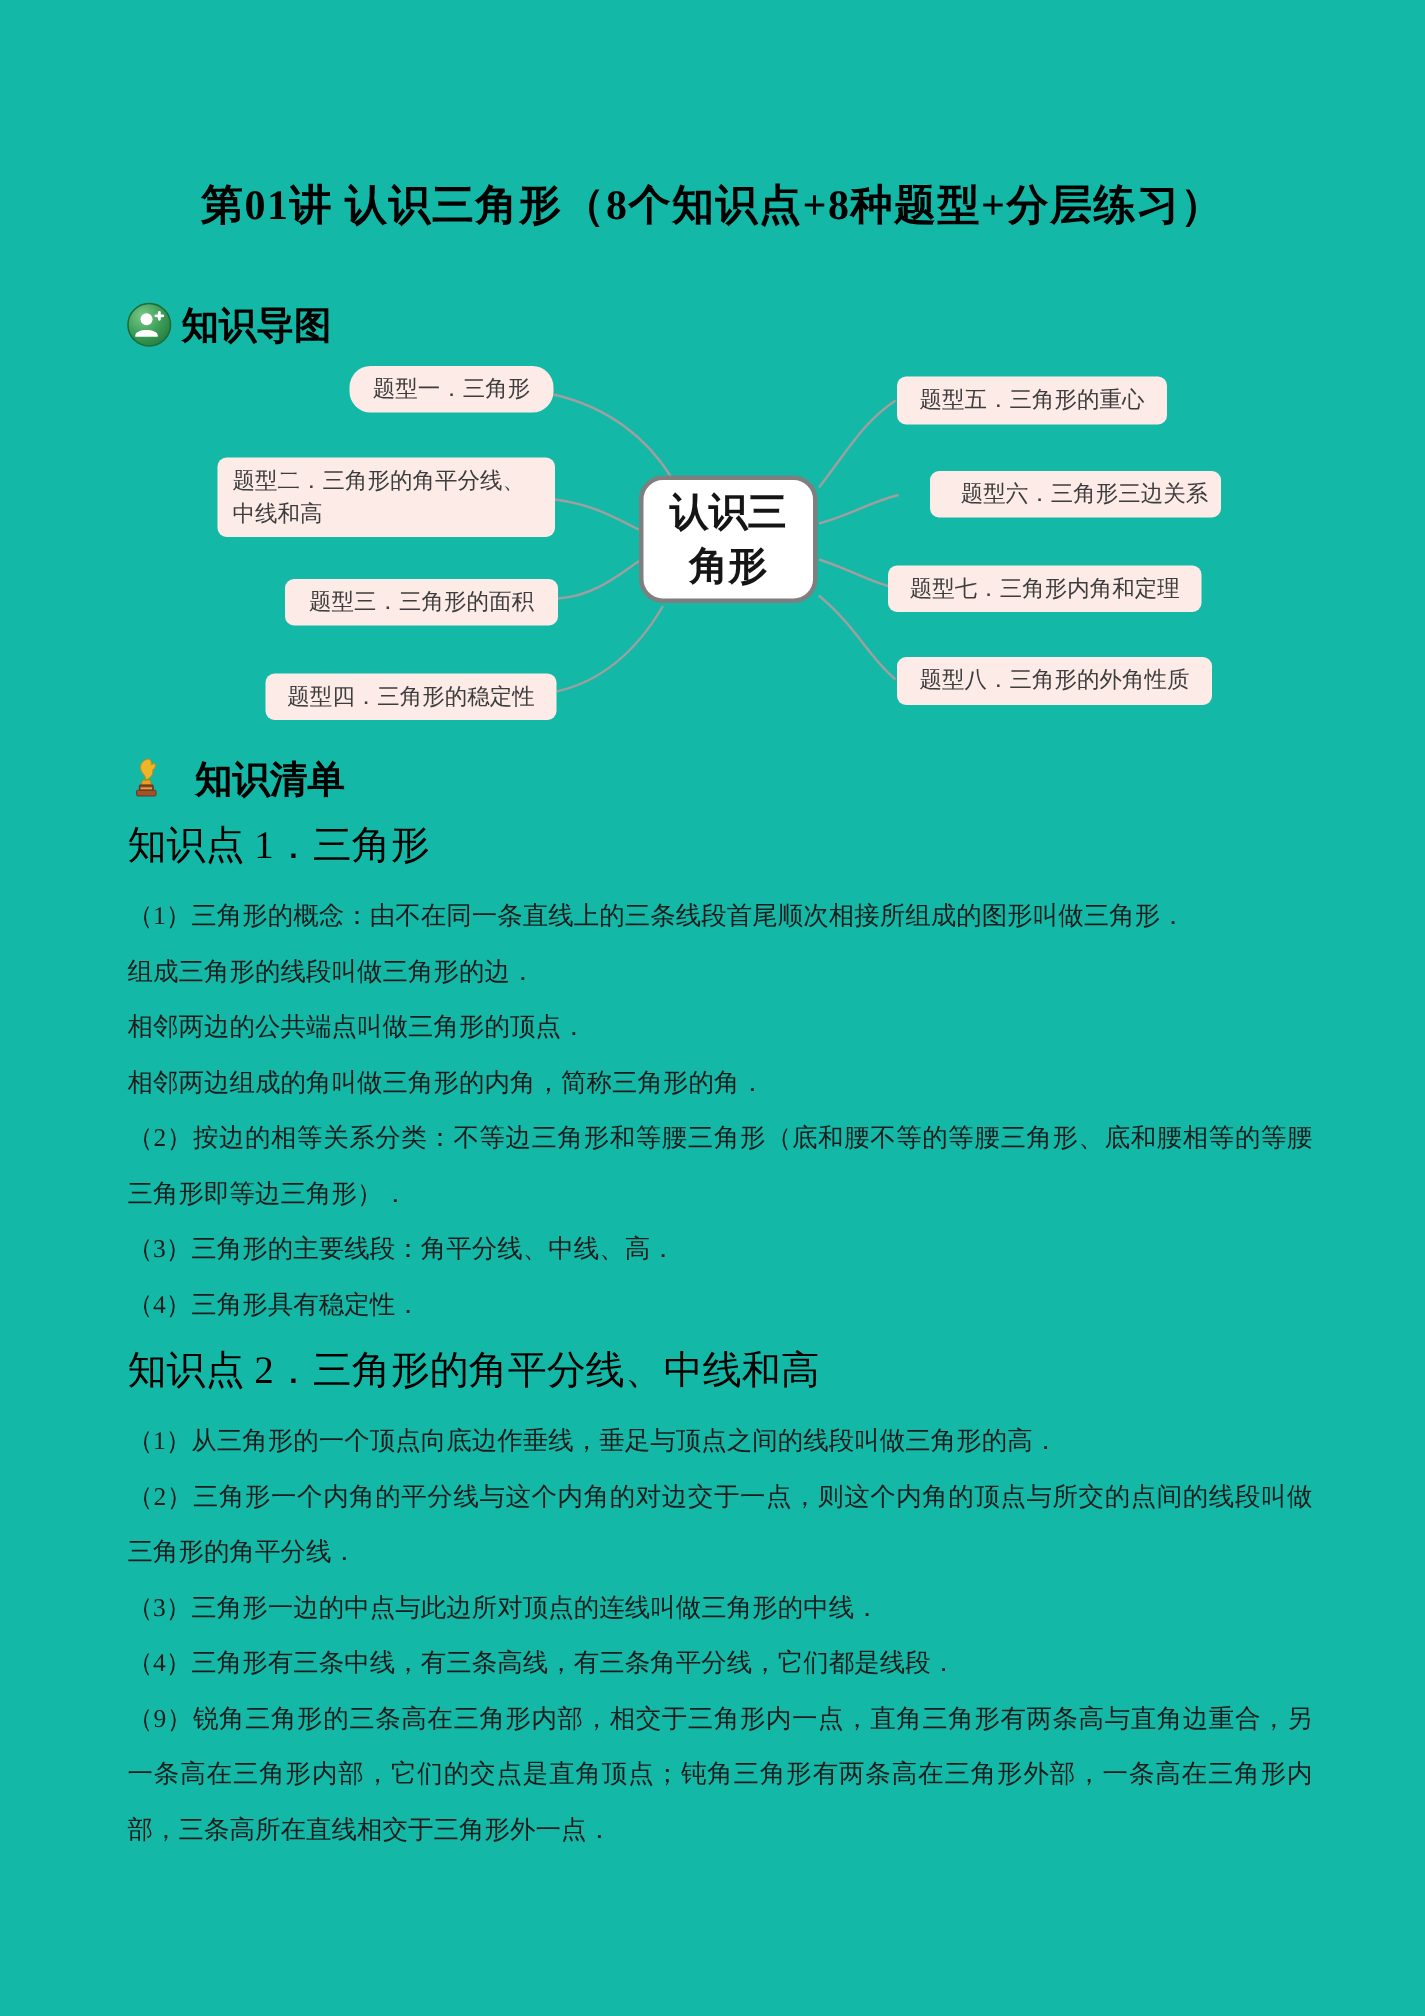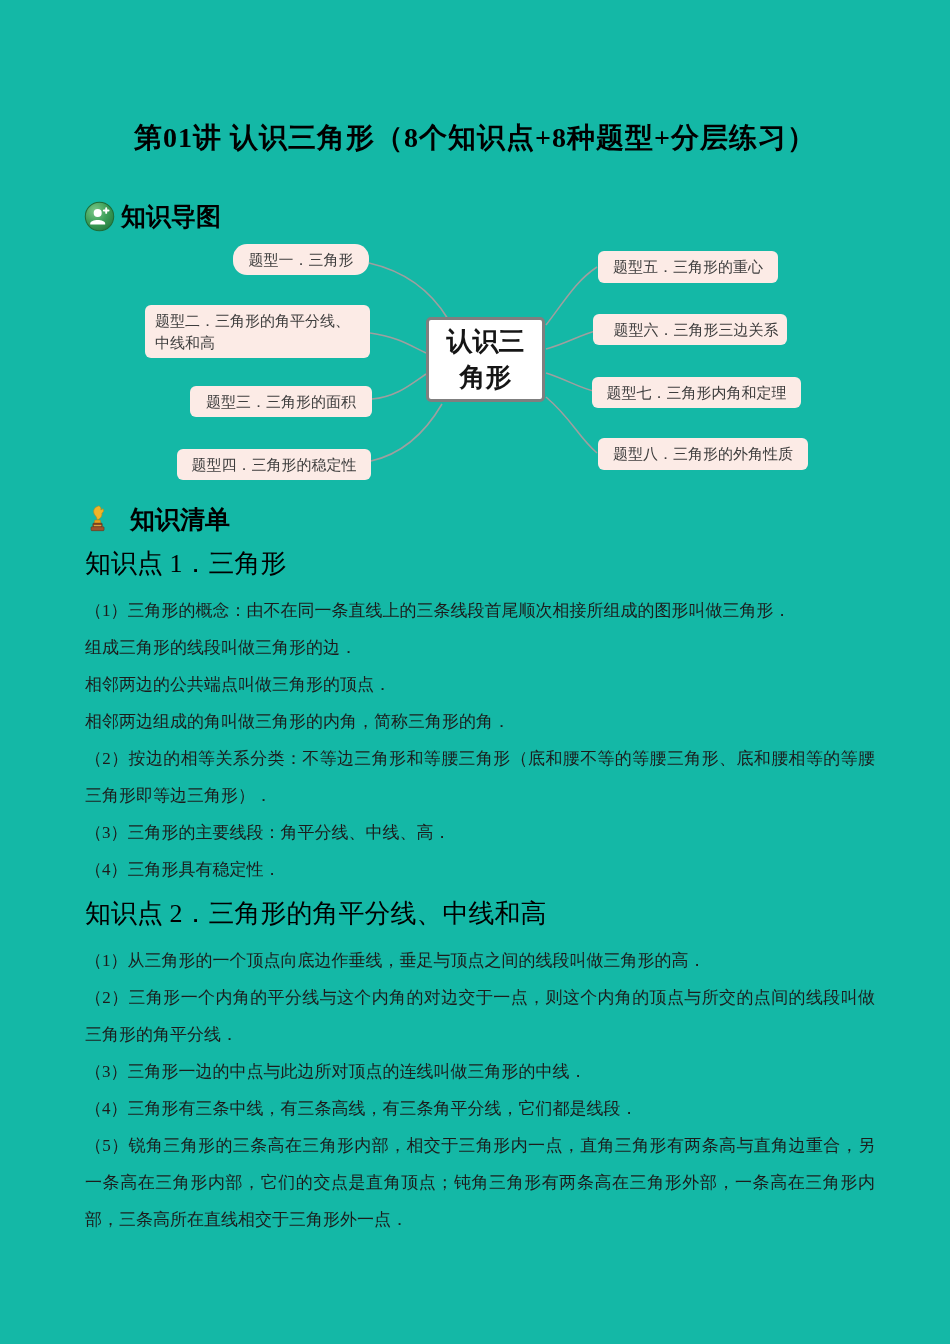--- a/index.html
+++ b/index.html
@@ -64,21 +64,21 @@
     justify-content: flex-start;
     text-align: left;
     padding: 4px 10px;
   }
   .mm-center {
     position: absolute;
     left: 426px; top: 76px;
     width: 119px; height: 85px;
     background: #ffffff;
     border: 3px solid #7f7f7f;
-    border-radius: 5px;
+    border-radius: 16px;
     display: flex;
     align-items: center;
     justify-content: center;
     text-align: center;
     font-family: "Liberation Sans", sans-serif;
     font-weight: bold;
     font-size: 26px;
     line-height: 1.35;
     color: #151515;
     padding: 4px 10px;
@@ -145,21 +145,21 @@
     </svg>
 
     <div class="mm-node" style="left:233px; top:3px;  width:136px; height:31px;border-radius:14px;">题型一．三角形</div>
     <div class="mm-node multiline" style="left:145px; top:64px; width:225px; height:53px;">题型二．三角形的角平分线、中线和高</div>
     <div class="mm-node" style="left:190px; top:145px; width:182px; height:31px;">题型三．三角形的面积</div>
     <div class="mm-node" style="left:177px; top:208px; width:194px; height:31px;">题型四．三角形的稳定性</div>
 
     <div class="mm-center">认识三角形</div>
 
     <div class="mm-node" style="left:598px; top:10px;  width:180px; height:32px;">题型五．三角形的重心</div>
-    <div class="mm-node" style="left:593px; top:73px;  width:194px; height:31px;padding-left:20px;">题型六．三角形三边关系</div>
+    <div class="mm-node" style="left:620px; top:73px;  width:194px; height:31px;padding-left:20px;">题型六．三角形三边关系</div>
     <div class="mm-node" style="left:592px; top:136px; width:209px; height:31px;">题型七．三角形内角和定理</div>
     <div class="mm-node" style="left:598px; top:197px; width:210px; height:32px;">题型八．三角形的外角性质</div>
   </div>
 
   <div class="section-header list-header">
     <span class="icon-wrap">
       <svg width="26" height="31" viewBox="0 0 24 28">
         <path d="M13.5 1.5 C 9.5 2.5, 8 6, 9.5 9 C 10.5 11, 12.5 12, 12 14.5 C 15 13.5, 17 11, 16.5 8 C 18 7.5, 18.5 5.5, 17.5 4 C 16.5 5, 15.5 5, 15.5 5 C 16 3, 15 1.8, 13.5 1.5 z" fill="#f0b429" stroke="#c88a12" stroke-width="0.6"></path>
         <path d="M10 14.5 h5 l0.6 3 h-6.2 z" fill="#e8a020" stroke="#b87a10" stroke-width="0.5"></path>
         <rect x="8.2" y="17.5" width="8.6" height="3.2" rx="0.6" fill="#8a4220" stroke="#5f2c12" stroke-width="0.5"></rect>
@@ -180,16 +180,16 @@
     <p>（3）三角形的主要线段：角平分线、中线、高．</p>
     <p>（4）三角形具有稳定性．</p>
   </div>
 
   <div class="kp-heading kp2-heading">知识点 2．三角形的角平分线、中线和高</div>
   <div class="kp-body">
     <p>（1）从三角形的一个顶点向底边作垂线，垂足与顶点之间的线段叫做三角形的高．</p>
     <p>（2）三角形一个内角的平分线与这个内角的对边交于一点，则这个内角的顶点与所交的点间的线段叫做三角形的角平分线．</p>
     <p>（3）三角形一边的中点与此边所对顶点的连线叫做三角形的中线．</p>
     <p>（4）三角形有三条中线，有三条高线，有三条角平分线，它们都是线段．</p>
-    <p>（5）锐角三角形的三条高在三角形内部，相交于三角形内一点，直角三角形有两条高与直角边重合，另一条高在三角形内部，它们的交点是直角顶点；钝角三角形有两条高在三角形外部，一条高在三角形内部，三条高所在直线相交于三角形外一点．</p>
+    <p>（9）锐角三角形的三条高在三角形内部，相交于三角形内一点，直角三角形有两条高与直角边重合，另一条高在三角形内部，它们的交点是直角顶点；钝角三角形有两条高在三角形外部，一条高在三角形内部，三条高所在直线相交于三角形外一点．</p>
   </div>
 
 </div>
 
 </body></html>

